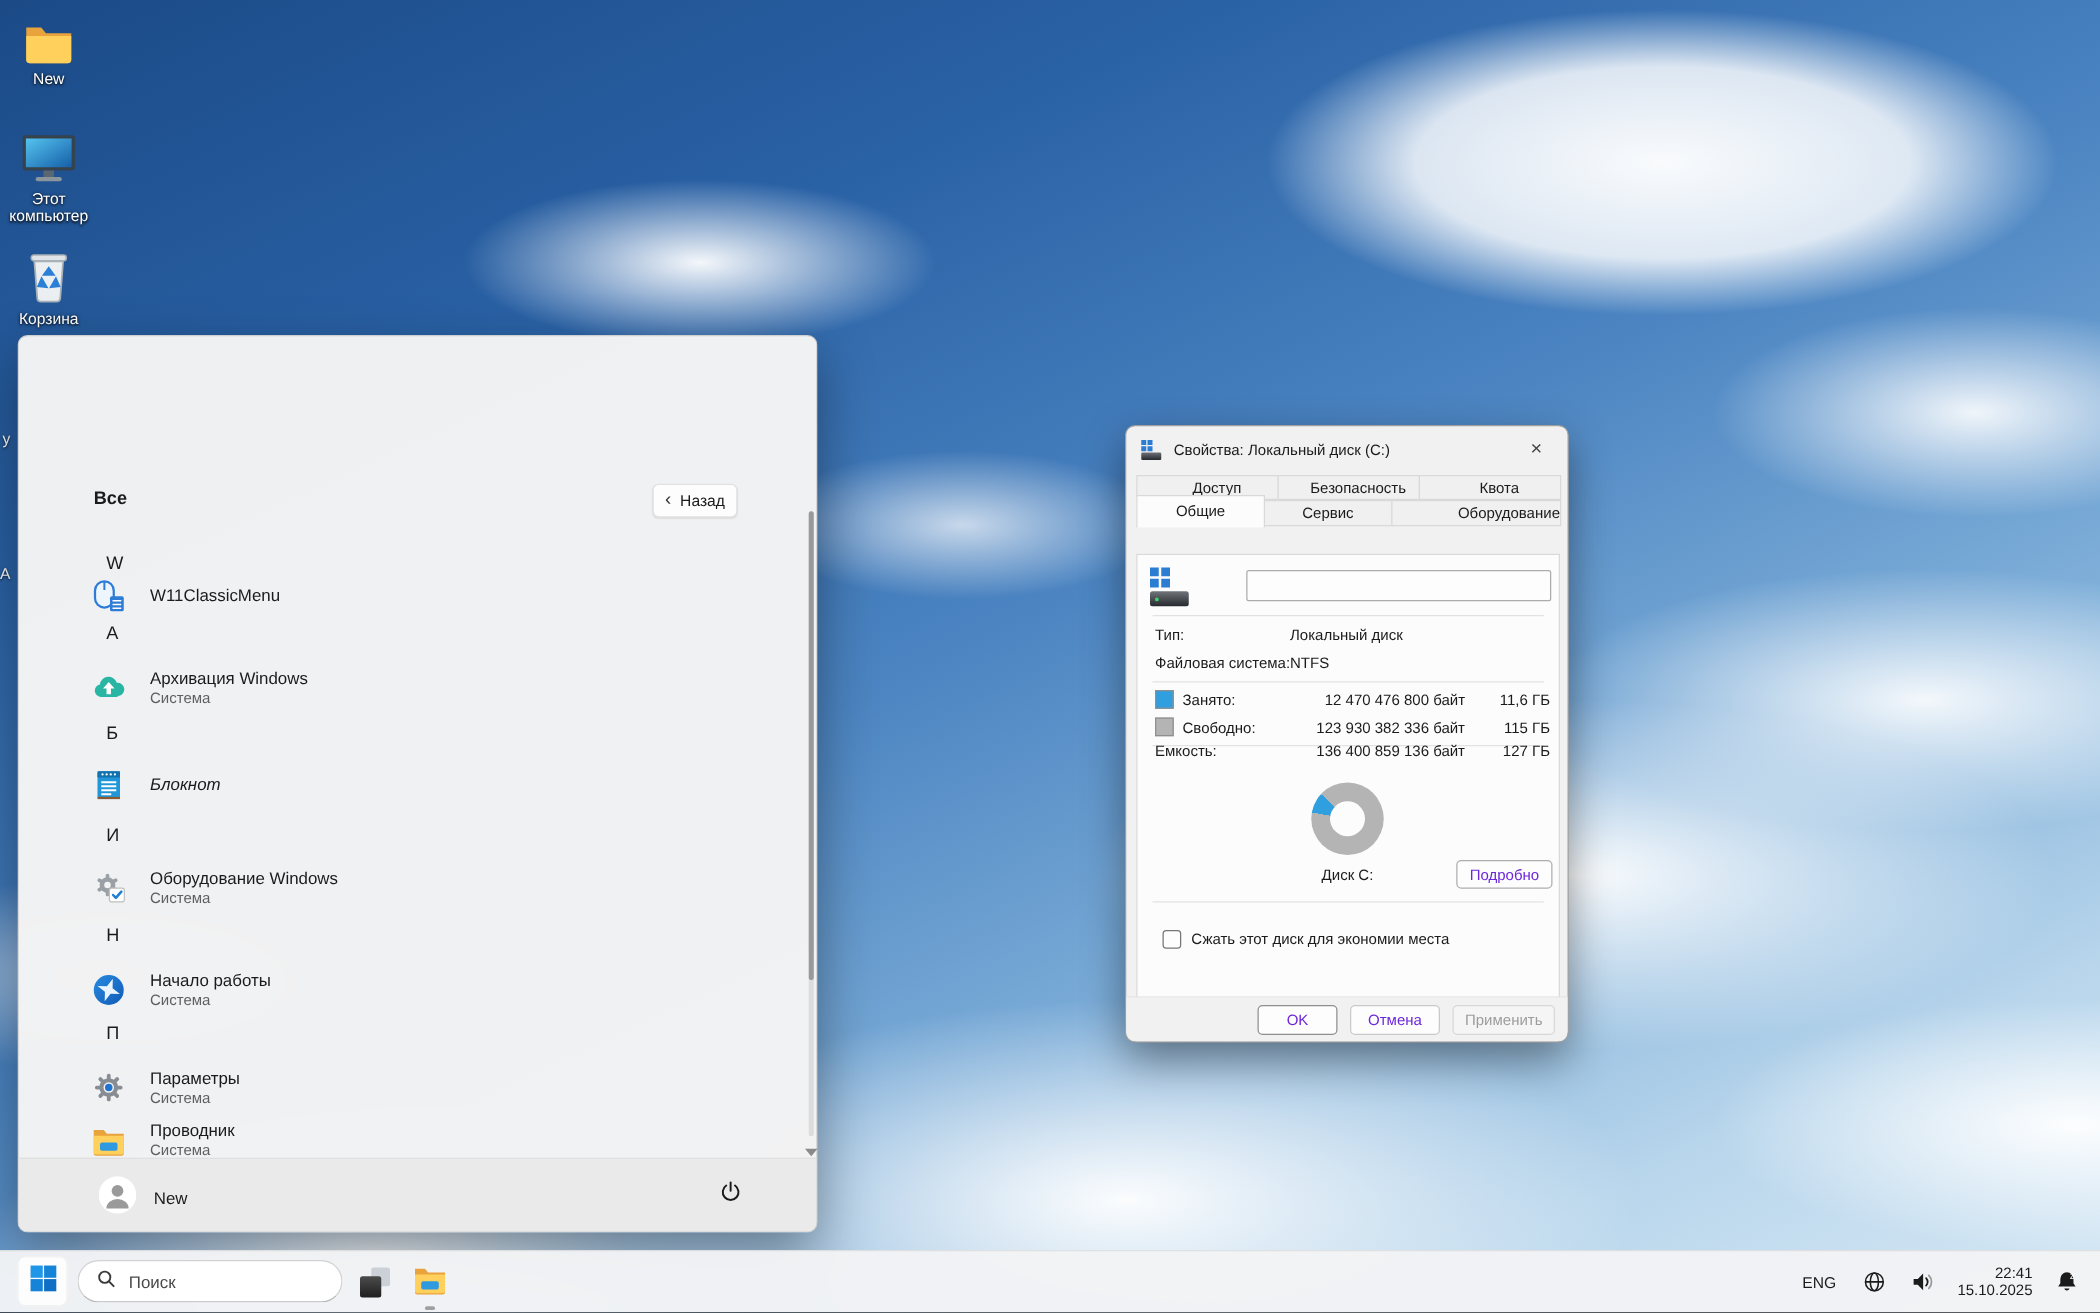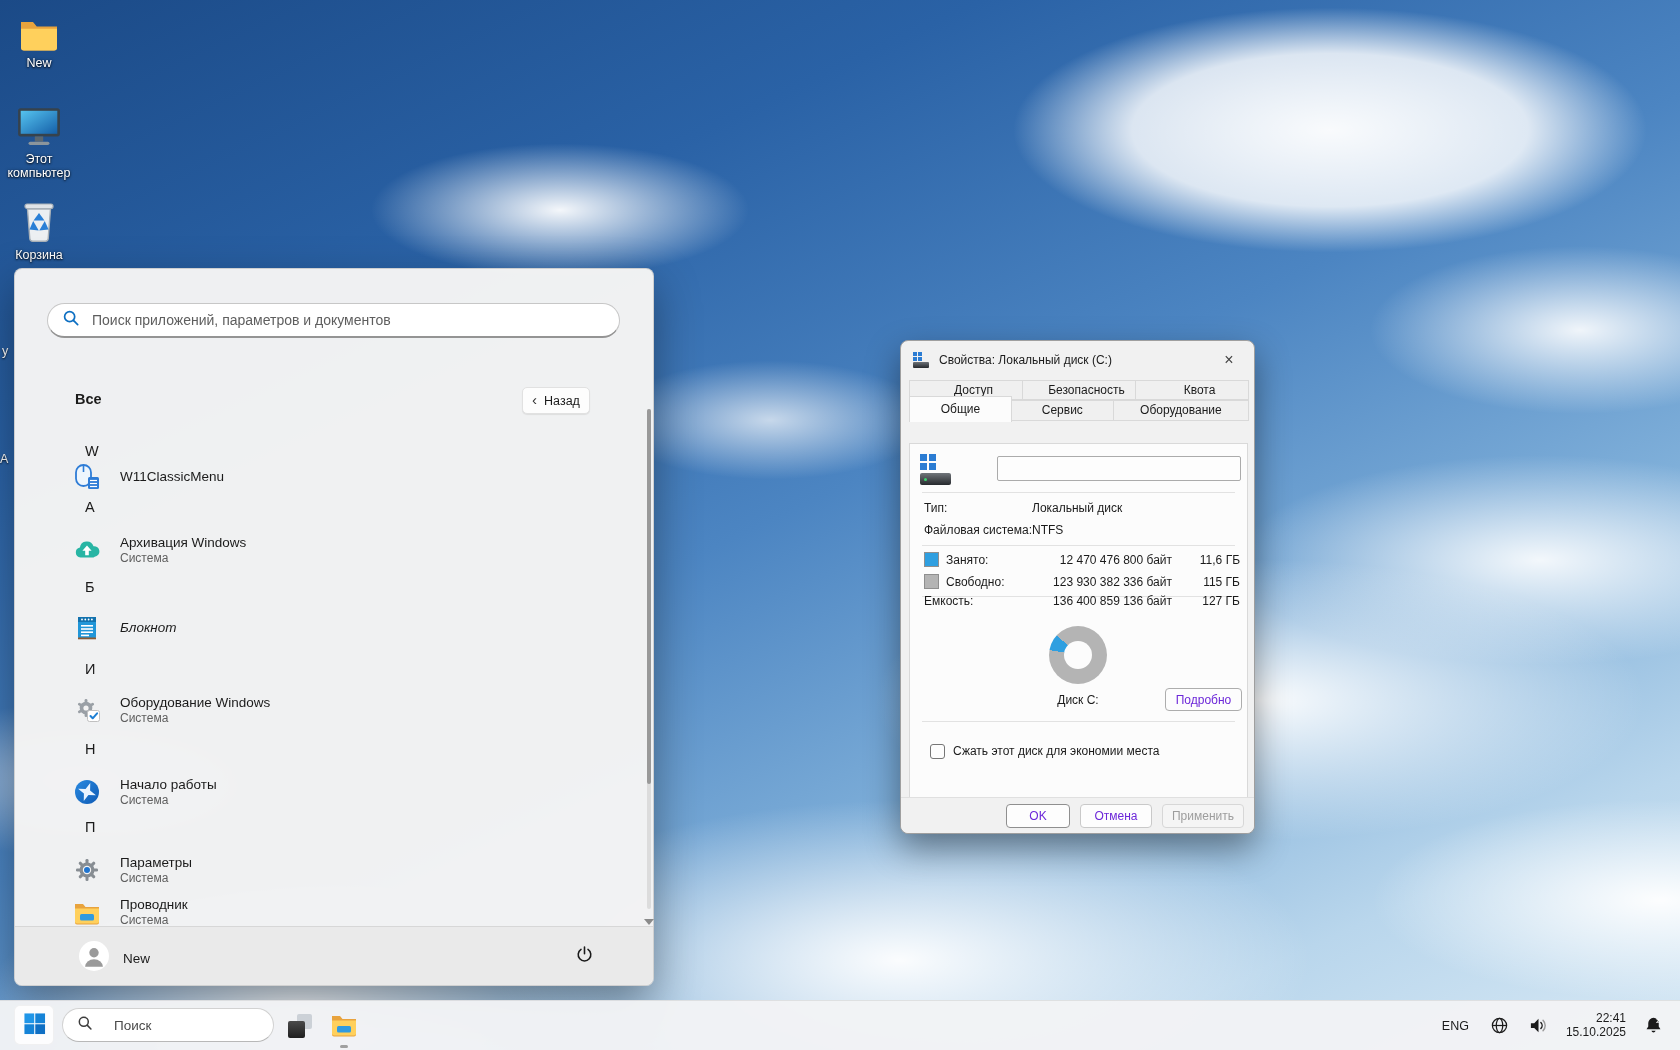--- a/index.html
+++ b/index.html
@@ -66,21 +66,21 @@
   .dlg-close{width:26px;height:24px;display:flex;align-items:center;justify-content:center;
     color:#454545;font-size:16px;cursor:pointer;border-radius:4px;}
   .dlg-close::before{content:"×";}
   .tabs-row1{position:absolute;left:8px;top:39px;width:339px;height:20px;display:flex;}
   .tabs-row1 .tab{flex:1;background:#f0f0f0;border:1px solid #d9d9d9;box-sizing:border-box;
     text-align:center;line-height:18px;cursor:pointer;margin-right:-1px;padding-left:15px;}
   .tabs-row2{position:absolute;left:8px;top:59px;width:339px;height:21px;display:flex;}
   .tabs-row2 .tab{background:#f0f0f0;border:1px solid #d9d9d9;box-sizing:border-box;
     text-align:center;line-height:19px;cursor:pointer;margin-right:-1px;}
   .tabs-row2 .tab.t2{width:105px;}
-  .tabs-row2 .tab.t3{width:139px;}
+  .tabs-row2 .tab.t3{width:139px;text-align:right;}
   .tabs-row2 .tab.active{position:relative;top:-4px;height:26px;line-height:24px;width:105px;
     background:#fcfcfc;border-bottom:none;z-index:3;}
   .dlg-page{position:absolute;left:8px;top:80px;width:339px;height:378px;box-sizing:border-box;
     background:#fcfcfc;border:1px solid #d9d9d9;margin-top:22px;}
   .sep{position:absolute;left:12px;right:12px;height:1px;background:#e2e2e2;}
   .drive-big{position:absolute;left:10px;top:10px;width:36px;height:34px;}
   .drive-big .sq{position:absolute;width:7px;height:7px;background:#2b7cd3;}
   .drive-big .slab{position:absolute;left:0;top:19px;width:31px;height:12px;border-radius:2px;
     background:linear-gradient(#70757a,#26292d);}
   .drive-big .led{position:absolute;left:4px;top:24px;width:3px;height:3px;border-radius:50%;background:#39d56d;}
@@ -112,21 +112,21 @@
   .btn-cancel{width:72px;height:24px;}
   .btn-apply{width:82px;height:24px;color:#9d9d9d;background:#f5f5f5;border-color:#d7d7d7;cursor:default;}
   
   .taskbar{position:absolute;left:0;right:0;bottom:0;height:49px;background:rgba(242,243,245,.97);
     border-top:1px solid rgba(0,0,0,.08);}
   .tb-start{position:absolute;left:14px;top:4px;width:40px;height:40px;border-radius:6px;
     background:rgba(255,255,255,.85);box-shadow:0 0 0 1px rgba(0,0,0,.05) inset;
     display:flex;align-items:center;justify-content:center;cursor:pointer;}
   .tb-search{position:absolute;left:62px;top:7px;width:212px;height:34px;box-sizing:border-box;
     background:#fff;border:1px solid #d2d2d2;border-bottom-color:#b8b8b8;border-radius:17px;
-    display:flex;align-items:center;gap:19px;padding:0 14px;cursor:pointer;}
+    display:flex;align-items:center;gap:8px;padding:0 14px;cursor:pointer;}
   .tb-search svg{color:#3c3c3c;}
   .tb-search input{border:none;outline:none;background:transparent;font-family:inherit;font-size:13.5px;color:#3a3a3a;width:140px;}
   .tb-search input::placeholder{color:#4a4a4a;}
   .tb-app{position:absolute;top:8px;width:34px;height:34px;border-radius:5px;display:flex;align-items:center;justify-content:center;cursor:pointer;}
   .dsq{position:relative;width:24px;height:24px;}
   .dsq .back{position:absolute;right:0;top:0;width:15px;height:15px;background:#ccd1d7;border-radius:2px;}
   .dsq .front{position:absolute;left:0;bottom:0;width:17px;height:17px;border-radius:2px;
     background:linear-gradient(#4b4b4b,#1f1f1f);}
   .tb-indicator{position:absolute;left:340px;top:44px;width:8px;height:3px;border-radius:2px;background:#a0a0a0;}
   .tray{position:absolute;right:14px;top:0;height:49px;display:flex;align-items:center;gap:15px;}
@@ -180,29 +180,20 @@
       </svg>
     </div>
     <div class="lbl">Корзина</div>
   </div>
 
   <div class="frag" style="left:2px;top:344px;">у</div>
   <div class="frag" style="left:0;top:452px;">А</div>
 
   <div class="startmenu">
 
-    <div class="sm-search">
-      <span>
-        <svg width="18" height="18" viewBox="0 0 20 20" fill="none" stroke="currentColor" stroke-width="1.9" stroke-linecap="round">
-            <circle cx="8.5" cy="8.5" r="5.6"></circle>
-            <path d="M13 13 L17.4 17.4"></path>
-          </svg>
-      </span>
-      <input type="text" placeholder="Поиск приложений, параметров и документов" style="">
-    </div>
 
     <div class="sm-all">Все</div>
     <div class="sm-back">
       <span>Назад</span>
     </div>
 
     <div class="sm-letter" style="top:174px;">W</div>
     <div class="sm-letter" style="top:230px;">А</div>
     <div class="sm-letter" style="top:310px;">Б</div>
     <div class="sm-letter" style="top:392px;">И</div>

